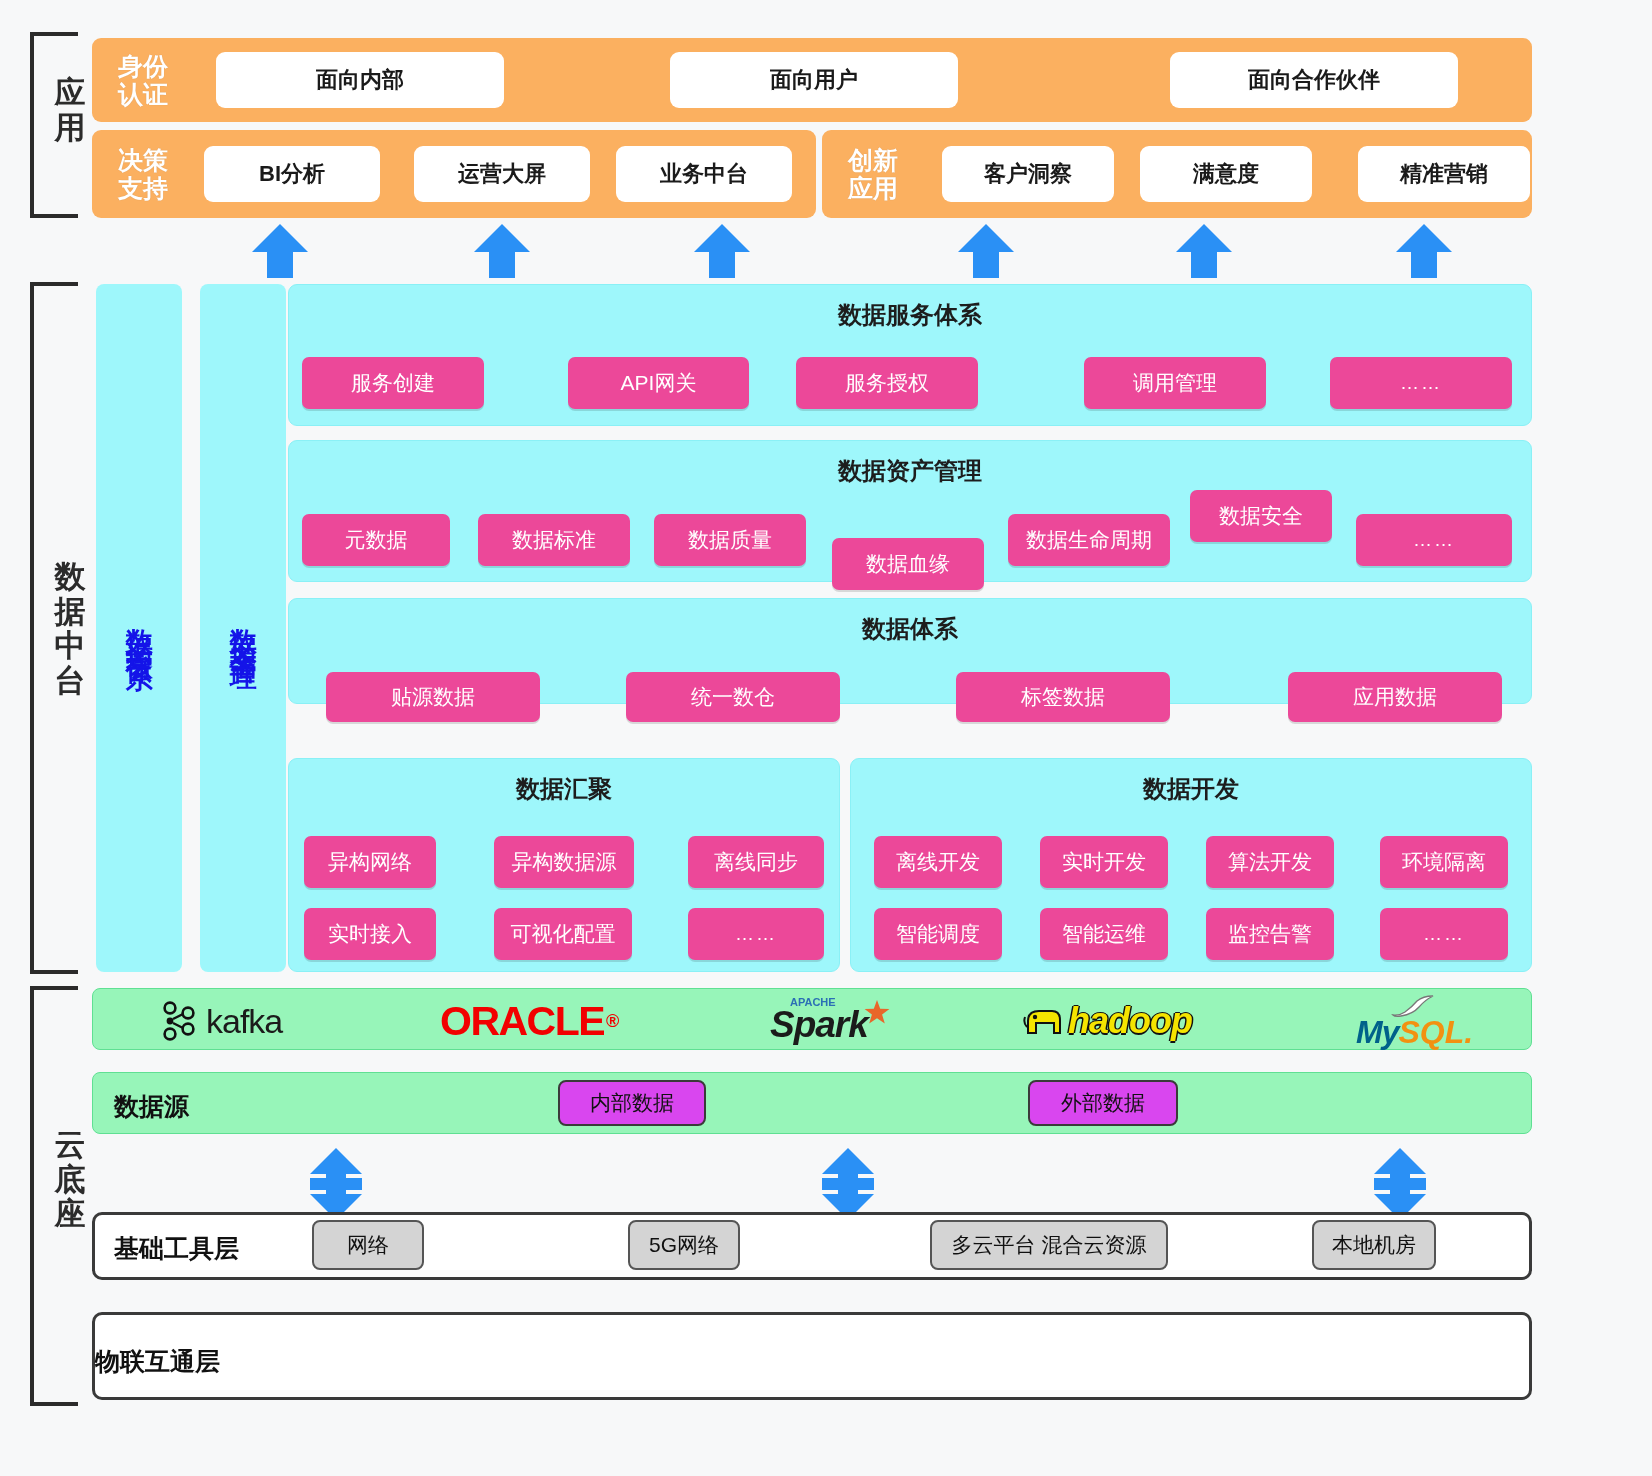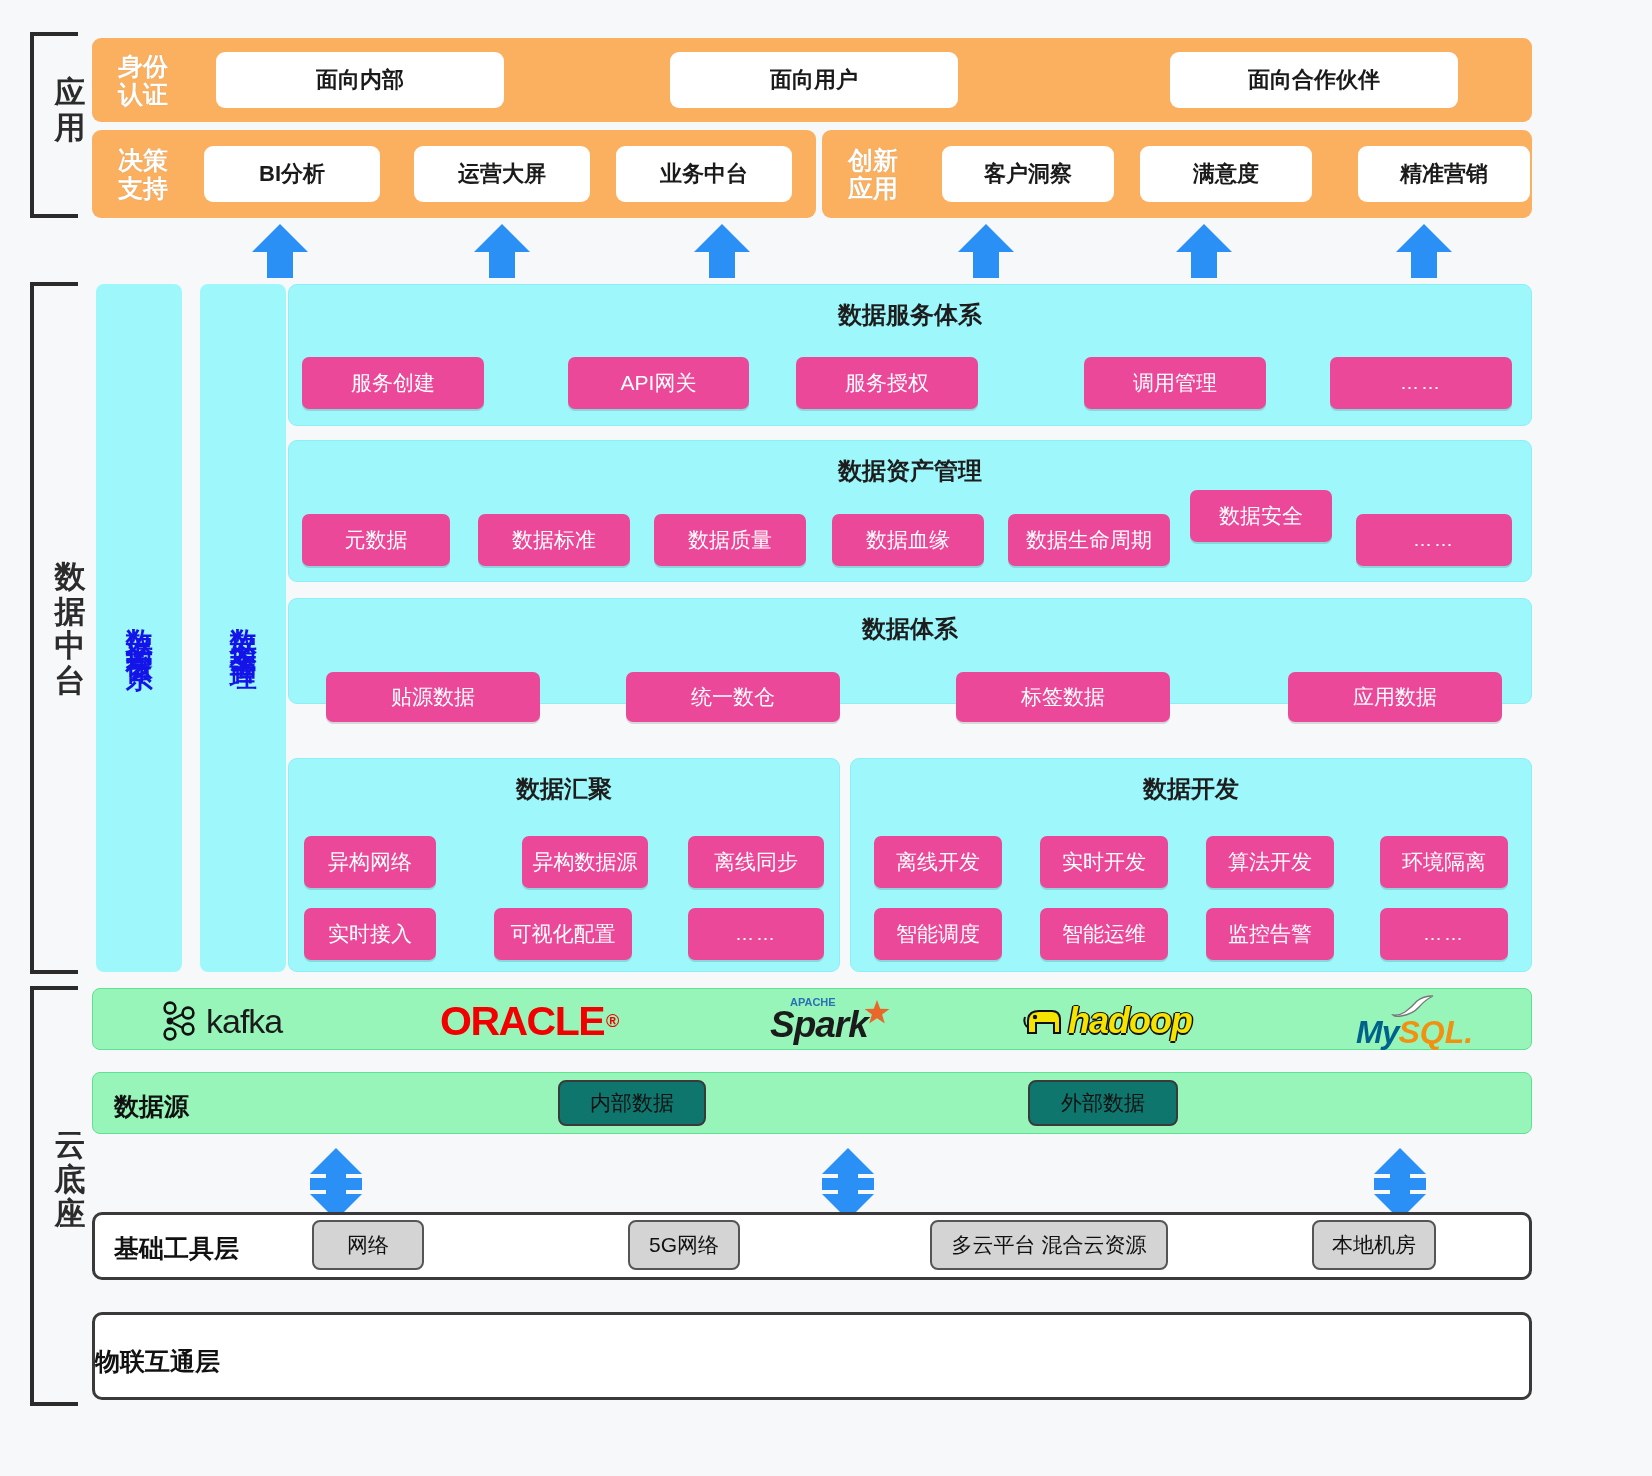--- a/index.html
+++ b/index.html
@@ -116,21 +116,21 @@
     border: 1px solid #5fe093;
   }
   .ds-label {
     position: absolute;
     font-size: 25px;
     font-weight: bold;
     color: #111;
   }
   .wchip {
     position: absolute;
-    background: #0f766e;
+    background: #d946ef;
     border: 2px solid #3a3a3a;
     border-radius: 8px;
     display: flex;
     align-items: center;
     justify-content: center;
     font-size: 21px;
     color: #111;
   }
   .white-band {
     position: absolute;
@@ -251,38 +251,38 @@
 <div class="bchip" style="position:absolute; left:796px; top:357px; width:182px;">服务授权</div>
 <div class="bchip" style="position:absolute; left:1084px; top:357px; width:182px;">调用管理</div>
 <div class="bchip dots" style="position:absolute; left:1330px; top:357px; width:182px;">……</div>
 
 <div class="panel" style="left:288px; top:440px; width:1244px; height:142px;">
   <div class="panel-title">数据资产管理</div>
 </div>
 <div class="bchip" style="position:absolute; left:302px; top:514px; width:148px;">元数据</div>
 <div class="bchip" style="position:absolute; left:478px; top:514px; width:152px;">数据标准</div>
 <div class="bchip" style="position:absolute; left:654px; top:514px; width:152px;">数据质量</div>
-<div class="bchip" style="position:absolute; left:832px; top:514px; width:152px;text-align:right;">数据血缘</div>
+<div class="bchip" style="position:absolute; left:832px; top:538px; width:152px;text-align:right;">数据血缘</div>
 <div class="bchip" style="position:absolute; left:1008px; top:514px; width:162px;">数据生命周期</div>
 <div class="bchip" style="position:absolute; left:1190px; top:490px; width:142px;">数据安全</div>
 <div class="bchip dots" style="position:absolute; left:1356px; top:514px; width:156px;">……</div>
 
 <div class="panel" style="left:288px; top:598px; width:1244px; height:106px;">
   <div class="panel-title">数据体系</div>
 </div>
 <div class="bchip" style="position:absolute; left:326px; top:672px; width:214px; height:50px;">贴源数据</div>
 <div class="bchip" style="position:absolute; left:626px; top:672px; width:214px; height:50px;">统一数仓</div>
 <div class="bchip" style="position:absolute; left:956px; top:672px; width:214px; height:50px;">标签数据</div>
 <div class="bchip" style="position:absolute; left:1288px; top:672px; width:214px; height:50px;">应用数据</div>
 
 <div class="panel" style="left:288px; top:758px; width:552px; height:214px;">
   <div class="panel-title">数据汇聚</div>
 </div>
 <div class="bchip" style="position:absolute; left:304px; top:836px; width:132px;">异构网络</div>
-<div class="bchip" style="position:absolute; left:522px; top:836px; width:126px;">异构数据源</div>
+<div class="bchip" style="position:absolute; left:494px; top:836px; width:140px;">异构数据源</div>
 <div class="bchip" style="position:absolute; left:688px; top:836px; width:136px;">离线同步</div>
 <div class="bchip" style="position:absolute; left:304px; top:908px; width:132px;">实时接入</div>
 <div class="bchip" style="position:absolute; left:494px; top:908px; width:138px;">可视化配置</div>
 <div class="bchip dots" style="position:absolute; left:688px; top:908px; width:136px;">……</div>
 
 <div class="panel" style="left:850px; top:758px; width:682px; height:214px;">
   <div class="panel-title">数据开发</div>
 </div>
 <div class="bchip" style="position:absolute; left:874px; top:836px; width:128px;">离线开发</div>
 <div class="bchip" style="position:absolute; left:1040px; top:836px; width:128px;">实时开发</div>

